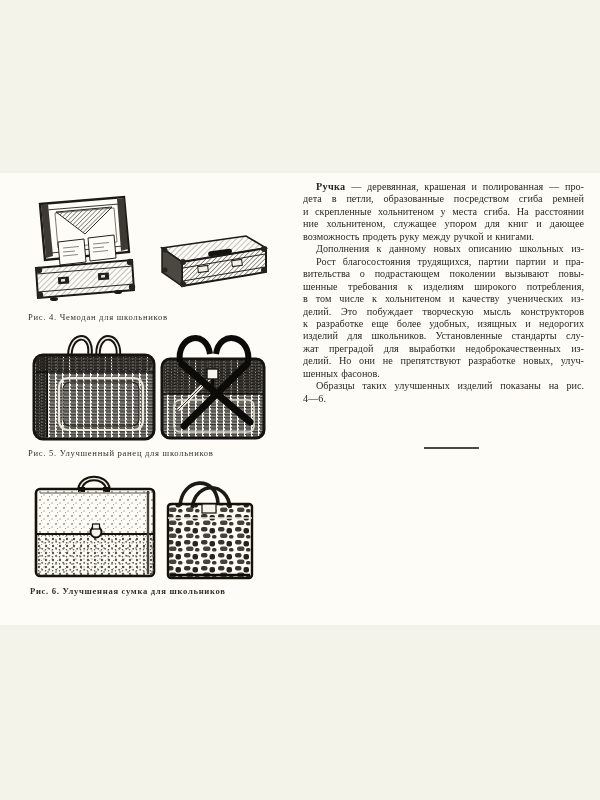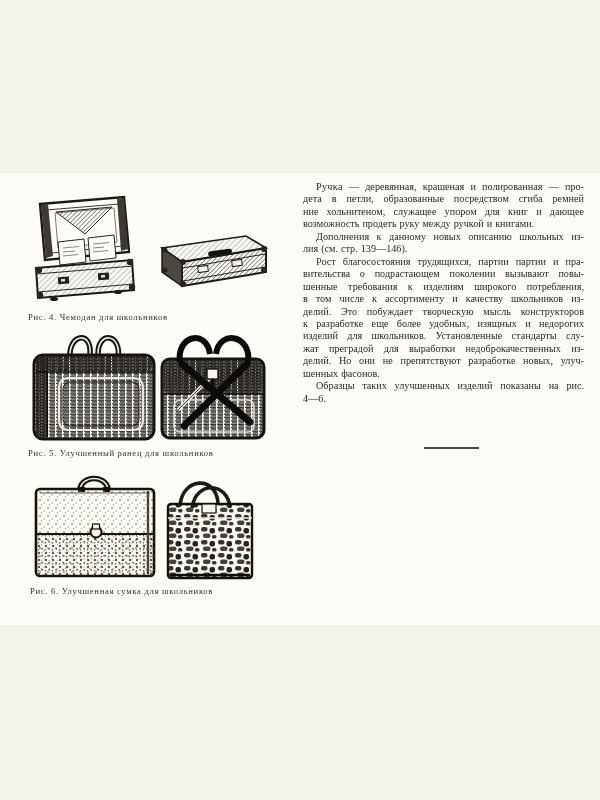--- a/index.html
+++ b/index.html
@@ -8,28 +8,28 @@
   .paper{position:absolute;left:0;top:173px;width:600px;height:452px;background:#fdfcf7;}
   
   .fig{position:absolute;display:block;margin:0;}
   .fig svg{display:block;}
   .fig figcaption{
     text-align:left;font-size:8.6px;letter-spacing:.7px;color:#33302a;
     margin-top:4px;white-space:nowrap;font-family:"Liberation Serif","DejaVu Serif",serif;
   }
   #fig4{left:28px;top:192px;width:240px;}
   #fig5{left:28px;top:328px;width:240px;}
-  #fig6{left:30px;top:474px;width:226px;}
+  #fig6{left:30px;top:474px;width:226px;font-weight:bold;}
   
   .text-col{position:absolute;left:303px;top:181px;width:281px;color:#2b2823;}
   .line{font-size:10.2px;line-height:12.45px;text-align:justify;text-align-last:left;
         white-space:normal;word-spacing:.4px;}
   .line.fill{text-align-last:justify;}
   .line.ind{text-indent:13px;}
-  .line b{font-weight:normal;letter-spacing:.3px;}
+  .line b{font-weight:bold;letter-spacing:.3px;}
   .end-divider{position:absolute;left:424px;top:447px;width:55px;height:2px;background:#4c4a45;}
 </style>
 </head>
 <body>
 
 <div class="screen">
 
   <svg width="0" height="0" style="position:absolute" aria-hidden="true">
     <defs>
       <pattern id="hatchL" width="4" height="4" patternUnits="userSpaceOnUse" patternTransform="rotate(45)">
@@ -169,28 +169,28 @@
         <rect x="172" y="30" width="14" height="9" fill="#f6f4ec" stroke="#131108" stroke-width="1.2"></rect>
         <path d="M140,101 L220,101" stroke="#0e0c09" stroke-width="2.4"></path>
       </g>
     </svg>
     <figcaption>Рис. 6. Улучшенная сумка для школьников</figcaption>
   </figure>
 
   <div class="text-col">
       <div class="line fill ind"><b>Ручка</b> — деревянная, крашеная и полированная — про-</div>
       <div class="line fill">дета в петли,  образованные  посредством сгиба ремней</div>
+      <div class="line fill">и скрепленные хольнитеном у места сгиба. На расстоянии</div>
       <div class="line fill">ние хольнитеном, служащее упором для книг и дающее</div>
       <div class="line">возможность продеть руку между ручкой и книгами.</div>
       <div class="line fill ind">Дополнения к данному новых описанию школьных из-</div>
-      <div class="line">лия (см. стр. 139—146).</div>
       <div class="line fill ind">Рост благосостояния трудящихся, партии партии и пра-</div>
       <div class="line fill">вительства о подрастающем поколении вызывают повы-</div>
       <div class="line fill">шенные требования к изделиям широкого потребления,</div>
-      <div class="line fill">в том числе к ассортименту и качеству школьников из-</div>
+      <div class="line fill">в том числе к хольнитеном и качеству ученических из-</div>
       <div class="line fill">делий. Это побуждает творческую мысль конструкторов</div>
       <div class="line fill">к разработке еще более удобных, изящных и недорогих</div>
       <div class="line fill">изделий для школьников. Установленные стандарты слу-</div>
       <div class="line fill">жат преградой для выработки недоброкачественных из-</div>
       <div class="line fill">делий. Но они не препятствуют разработке новых, улуч-</div>
       <div class="line">шенных фасонов.</div>
       <div class="line fill ind">Образцы таких улучшенных изделий показаны на рис.</div>
       <div class="line">4—6.</div>
     </div>
 

